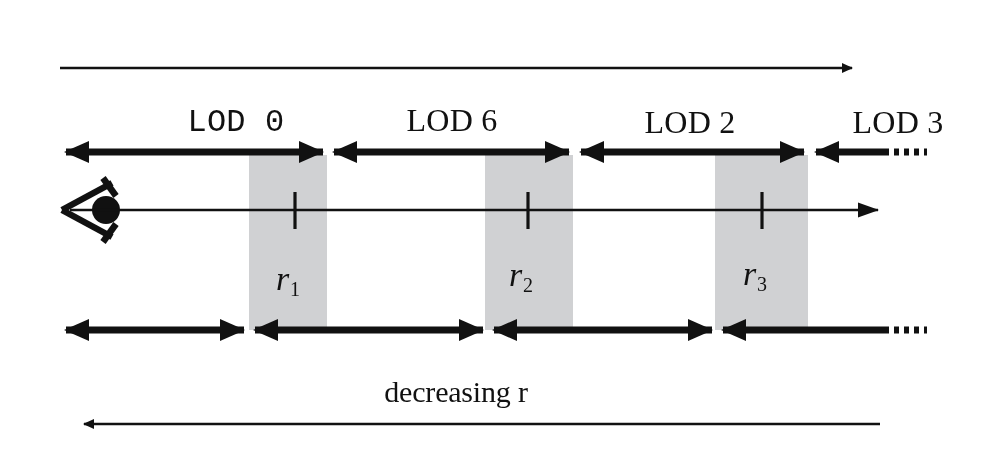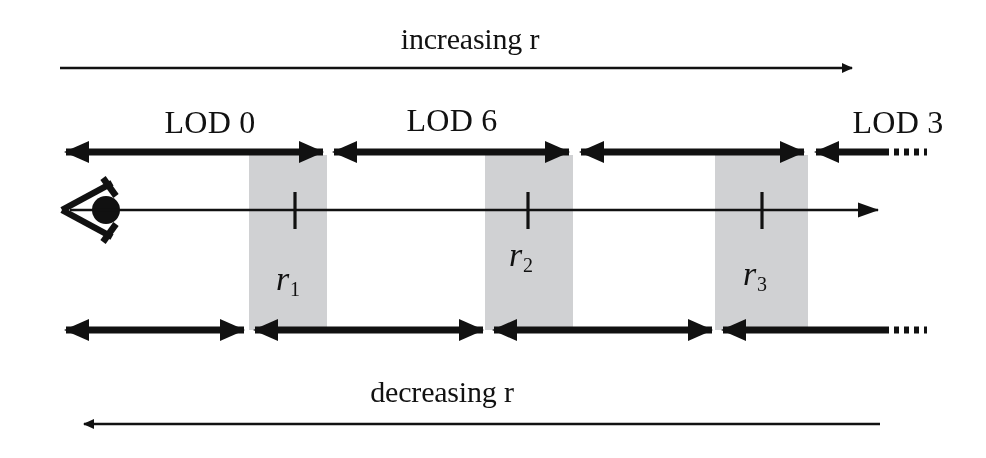--- a/index.html
+++ b/index.html
@@ -111,31 +111,31 @@
       <line x1="66" y1="330" x2="244" y2="330" stroke="#111111" stroke-width="7" marker-start="url(#fat-arrow-start)" marker-end="url(#fat-arrow-end)"></line>
       <line x1="255" y1="330" x2="483" y2="330" stroke="#111111" stroke-width="7" marker-start="url(#fat-arrow-start)" marker-end="url(#fat-arrow-end)"></line>
       <line x1="494" y1="330" x2="712" y2="330" stroke="#111111" stroke-width="7" marker-start="url(#fat-arrow-start)" marker-end="url(#fat-arrow-end)"></line>
       <line x1="723" y1="330" x2="884" y2="330" stroke="#111111" stroke-width="7" marker-start="url(#fat-arrow-start)"></line>
       <line x1="884" y1="330" x2="927" y2="330" stroke="#111111" stroke-width="7" stroke-dasharray="5 5"></line>
     </g>
 
     <line x1="880" y1="424" x2="84" y2="424" stroke="#111111" stroke-width="2.6" marker-end="url(#thin-arrow)"></line>
   </svg>
 
-  <div class="txt dir-label center-x" style="left:470px; top:22px;">increasing r</div>
 
-  <div class="txt lod-label center-x" style="left:210px; top:104px;">LOD 0</div>
+  <div class="txt lod-label center-x" style="left:236px; top:104px;font-family:Liberation Mono, monospace;">LOD 0</div>
   <div class="txt lod-label center-x" style="left:452px; top:102px;">LOD 6</div>
+  <div class="txt lod-label center-x" style="left:690px; top:104px;">LOD 2</div>
   <div class="txt lod-label center-x" style="left:890px; top:104px;margin-left:8px;">LOD 3</div>
 
   <div class="txt r-label center-x" style="left:288px; top:260px;">
     <span>r</span><sub>1</sub>
   </div>
-  <div class="txt r-label center-x" style="left:521px; top:236px;">
+  <div class="txt r-label center-x" style="left:521px; top:256px;">
     <span>r</span><sub>2</sub>
   </div>
   <div class="txt r-label center-x" style="left:755px; top:255px;">
     <span>r</span><sub>3</sub>
   </div>
 
-  <div class="txt dir-label center-x" style="left:442px; top:375px;">decreasing r</div>
+  <div class="txt dir-label center-x" style="left:456px; top:375px;">decreasing r</div>
 
 </div>
 
 </body></html>

